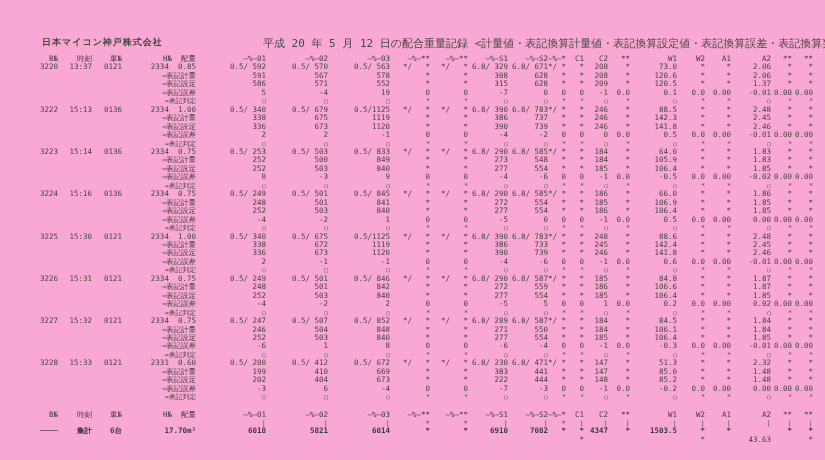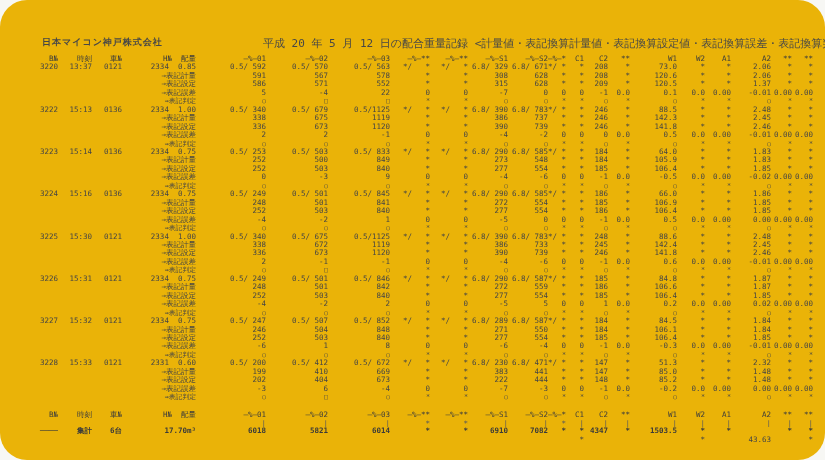--- a/index.html
+++ b/index.html
@@ -32,21 +32,21 @@
   tr.hdr td{color:#3c3c3c;}
   tr.foot td{padding-top:5px;height:13px;}
   tr.pipes td{color:#5a5a5a;line-height:7px;height:7px;}
   tr.totals td{font-weight:bold;color:#3a3a3a;}
   tr.extra td{height:9px;}
   tr.judge td{font-size:6.8px;}
 </style>
 </head>
 <body>
 
-<div class="page" style="background: #eab308; color: rgb(69, 69, 69); border-radius: 27px;">
+<div class="page" style="background: #f9a8d4; color: rgb(69, 69, 69);">
   <div class="company">日本マイコン神戸株式会社</div>
   <div class="title">平成 20 年 5 月 12 日の配合重量記録 &lt;計量値・表記換算計量値・表記換算設定値・表記換算誤差・表記換算判定&gt; (その 2)</div>
   <table class="report">
     <colgroup>
         <col style="width: 58px;">
         <col style="width: 34px;">
         <col style="width: 30px;">
         <col style="width: 74px;">
         <col style="width: 70px;">
         <col style="width: 62px;">
@@ -159,21 +159,21 @@
           <td>*</td>
           <td>*</td>
         </tr>
         <tr>
           <td></td>
           <td></td>
           <td></td>
           <td>→表記誤差</td>
           <td>5</td>
           <td>-4</td>
-          <td>22</td>
+          <td>19</td>
           <td>0</td>
           <td>0</td>
           <td>-7</td>
           <td>0</td>
           <td>0</td>
           <td>0</td>
           <td>-1</td>
           <td>0.0</td>
           <td>0.1</td>
           <td>0.0</td>

